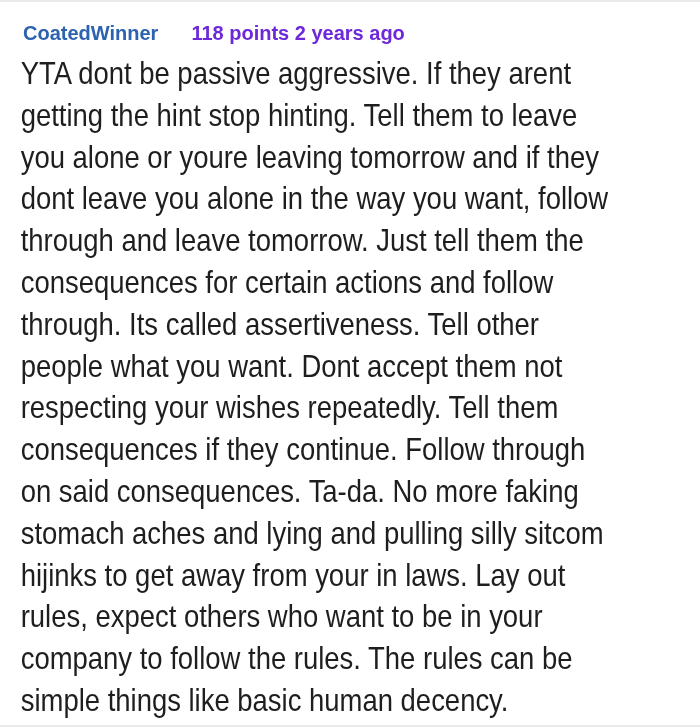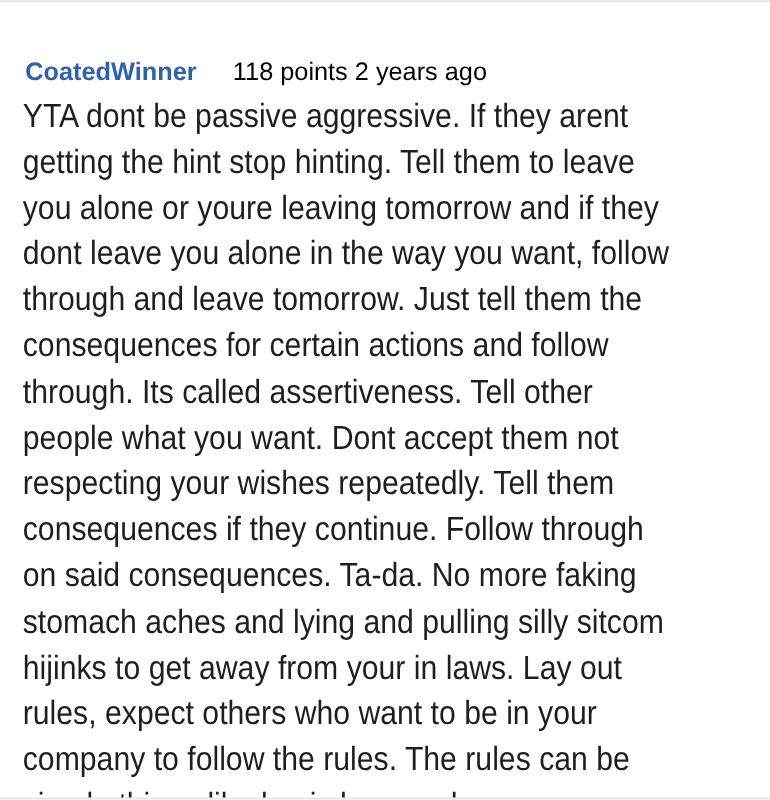--- a/index.html
+++ b/index.html
@@ -15,34 +15,33 @@
     background: #ffffff;
     border-top: 2px solid #e9e9e9;
     border-bottom: 2px solid #e9e9e9;
     font-family: "Liberation Sans", sans-serif;
     overflow: hidden;
   }
   .comment-header {
     display: flex;
     align-items: flex-end;
     padding: 20px 20px 0 23px;
-    font-size: 23px;
+    font-size: 20px;
     line-height: 22px;
-    margin-top: 32px;
   }
   .comment-author {
     font-weight: 700;
     color: #2c62b0;
     text-decoration: none;
     cursor: pointer;
   }
   .comment-meta {
     margin-left: 33px;
-    font-weight: 400;
-    color: #000000;
+    font-weight: 700;
+    color: #6d28d9;
   }
   .comment-body {
     margin-top: 9px;
     padding-left: 23px;
     width: 111%;
     font-size: 30.5px;
     line-height: 41.8px;
     color: #1e1e1e;
     white-space: pre-line;
     transform: scaleX(0.90);

